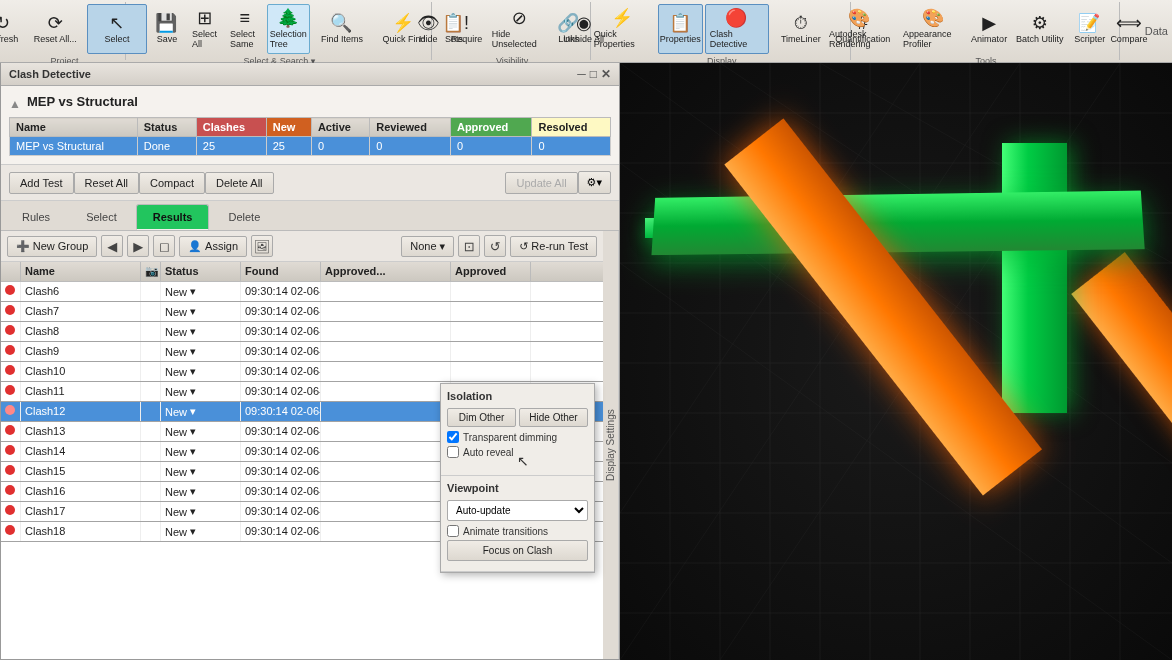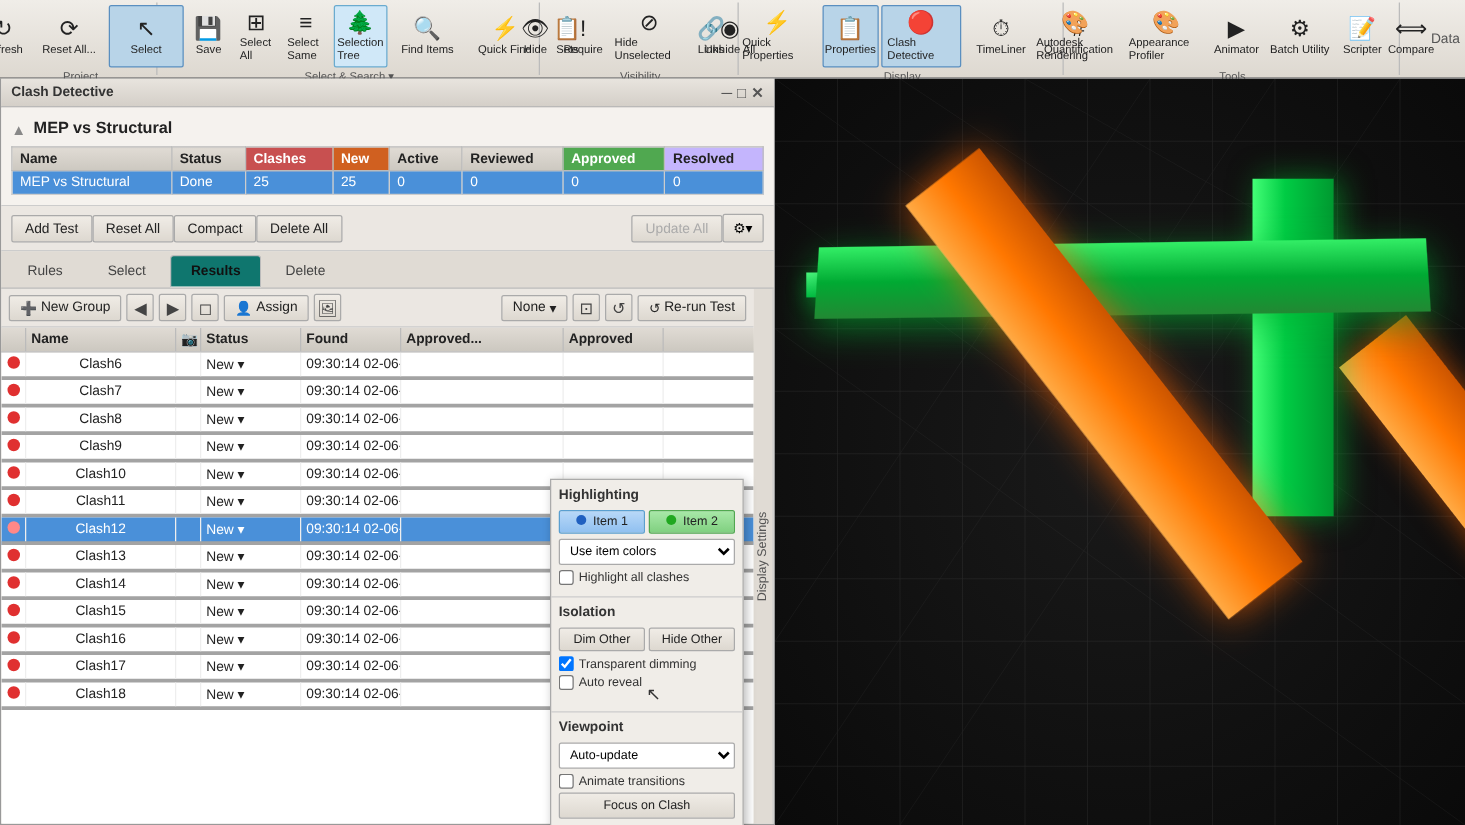--- a/index.html
+++ b/index.html
@@ -77,21 +77,21 @@
 
     
     .tabs-bar {
       display: flex; background: #e0dbd4; border-bottom: 1px solid #bbb; padding: 0 4px;
     }
     .tab {
       padding: 6px 16px; cursor: pointer; border: 1px solid transparent; border-bottom: none;
       margin-right: 2px; margin-top: 3px; font-size: 11px; color: #444; border-radius: 3px 3px 0 0;
     }
     .tab.active {
-      background: #0f766e; border-color: #bbb; color: #111; font-weight: bold;
+      background: #22c55e; border-color: #bbb; color: #111; font-weight: bold;
       border-bottom: 1px solid #f5f2ee;
     }
 
     
     .results-section { display: flex; flex: 1; overflow: hidden; position: relative; }
     .results-main { flex: 1; display: flex; flex-direction: column; overflow: hidden; }
 
     
     .results-toolbar {
       display: flex; gap: 4px; padding: 4px 6px; background: #ebe7e2; border-bottom: 1px solid #ccc;
@@ -113,21 +113,21 @@
       display: grid; grid-template-columns: 20px 120px 20px 80px 80px 130px 80px 80px;
       background: linear-gradient(to bottom, #e0dbd4, #ccc8c0); border-bottom: 1px solid #bbb;
       position: sticky; top: 0; z-index: 1;
     }
     .results-header-cell {
       padding: 3px 4px; font-size: 11px; font-weight: bold; color: #222;
       border-right: 1px solid #bbb; white-space: nowrap; overflow: hidden;
     }
     .results-row {
       display: grid; grid-template-columns: 20px 120px 20px 80px 80px 130px 80px 80px;
-      border-bottom: 3px solid #a3a3a3; cursor: pointer; text-align: center;
+      border-bottom: 1px solid #a3a3a3; cursor: pointer;
     }
     .results-row.selected { background: #4a90d9; }
     .results-row.selected .results-cell { color: white; }
     .results-cell {
       padding: 3px 4px; font-size: 11px; color: #222; border-right: 1px solid #eee;
       white-space: nowrap; overflow: hidden;
     }
     .dot { width: 10px; height: 10px; border-radius: 50%; display: inline-block; margin: 0 auto; }
     .dot-red { background: #e03030; }
     .ds-section { border-bottom: 1px solid #ccc; padding: 6px; }
@@ -353,21 +353,21 @@
       <table class="clash-table">
         <thead>
           <tr>
             <th>Name</th>
             <th>Status</th>
             <th style="background:#c85050;color:white;">Clashes</th>
             <th style="background:#d06020;color:white;">New</th>
             <th>Active</th>
             <th>Reviewed</th>
             <th style="background:#50a850;color:white;">Approved</th>
-            <th style="background:#c4b5fd;color:#222;">Resolved</th>
+            <th style="background:#fef9c3;color:#222;">Resolved</th>
           </tr>
         </thead>
         <tbody>
           <tr class="selected">
             <td>MEP vs Structural</td>
             <td>Done</td>
             <td>25</td>
             <td>25</td>
             <td>0</td>
             <td>0</td>
@@ -622,40 +622,20 @@
       </div>
 
       <div class="ds-vertical-label">Display Settings</div>
 
     </div>
 
   </div>
 
   <div style="position:absolute;left:440px;top:383px;width:155px;background:#f0ede8;border:1px solid #aaa;box-shadow:2px 2px 8px rgba(0,0,0,0.3);z-index:100;">
 
-    <div class="ds-section">
-      <div class="ds-section-title">Highlighting</div>
-      <div class="ds-btn-row">
-        <div class="ds-btn item1">
-          <span class="ds-item1-dot"></span>
-          <span>Item 1</span>
-        </div>
-        <div class="ds-btn item2">
-          <span class="ds-item2-dot"></span>
-          <span>Item 2</span>
-        </div>
-      </div>
-      <select class="ds-select">
-        <option>Use item colors</option>
-      </select>
-      <div class="ds-checkbox-row">
-        <input type="checkbox" class="ds-checkbox" style="">
-        <span>Highlight all clashes</span>
-      </div>
-    </div>
 
     <div class="ds-section">
       <div class="ds-section-title">Isolation</div>
       <div class="ds-btn-row">
         <div class="ds-btn">Dim Other</div>
         <div class="ds-btn">Hide Other</div>
       </div>
       <div class="ds-checkbox-row">
         <input type="checkbox" class="ds-checkbox" checked="" style="">
         <span>Transparent dimming</span>

